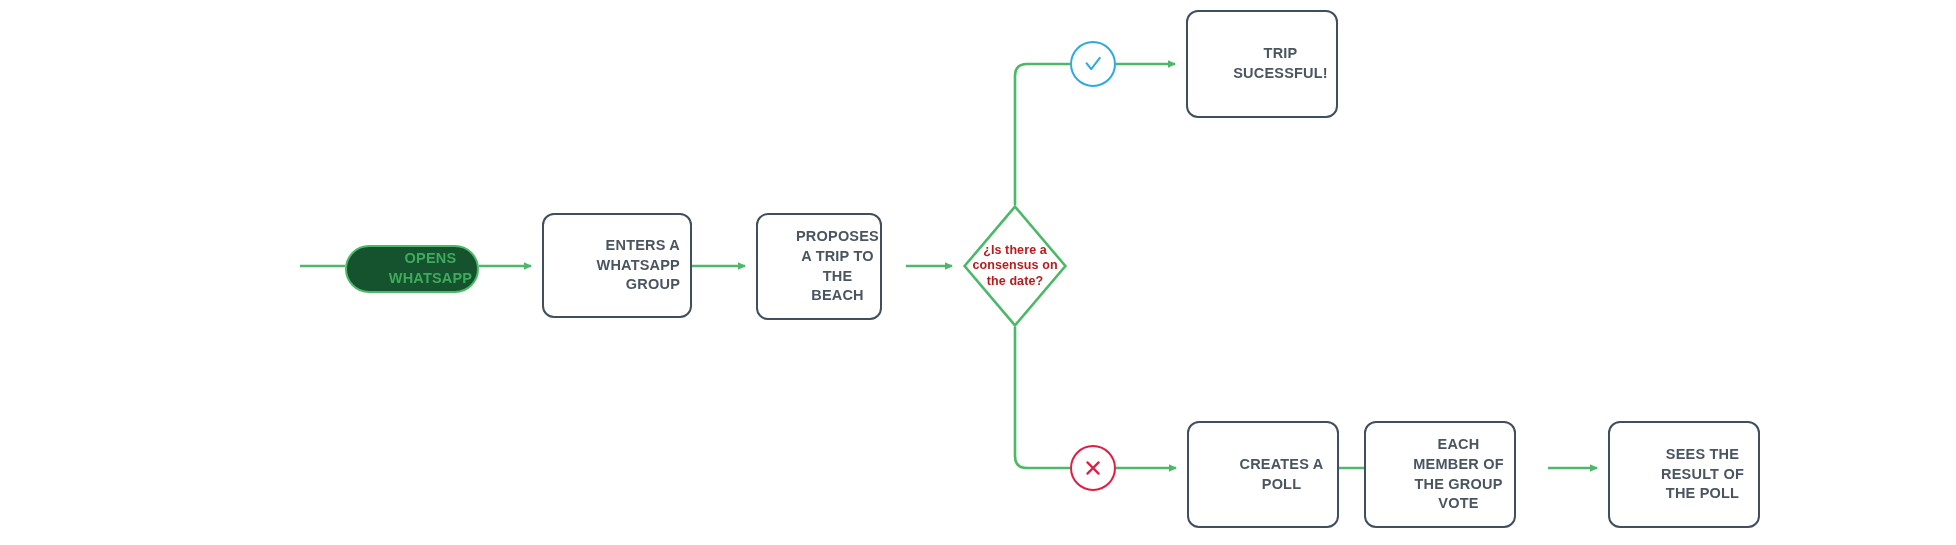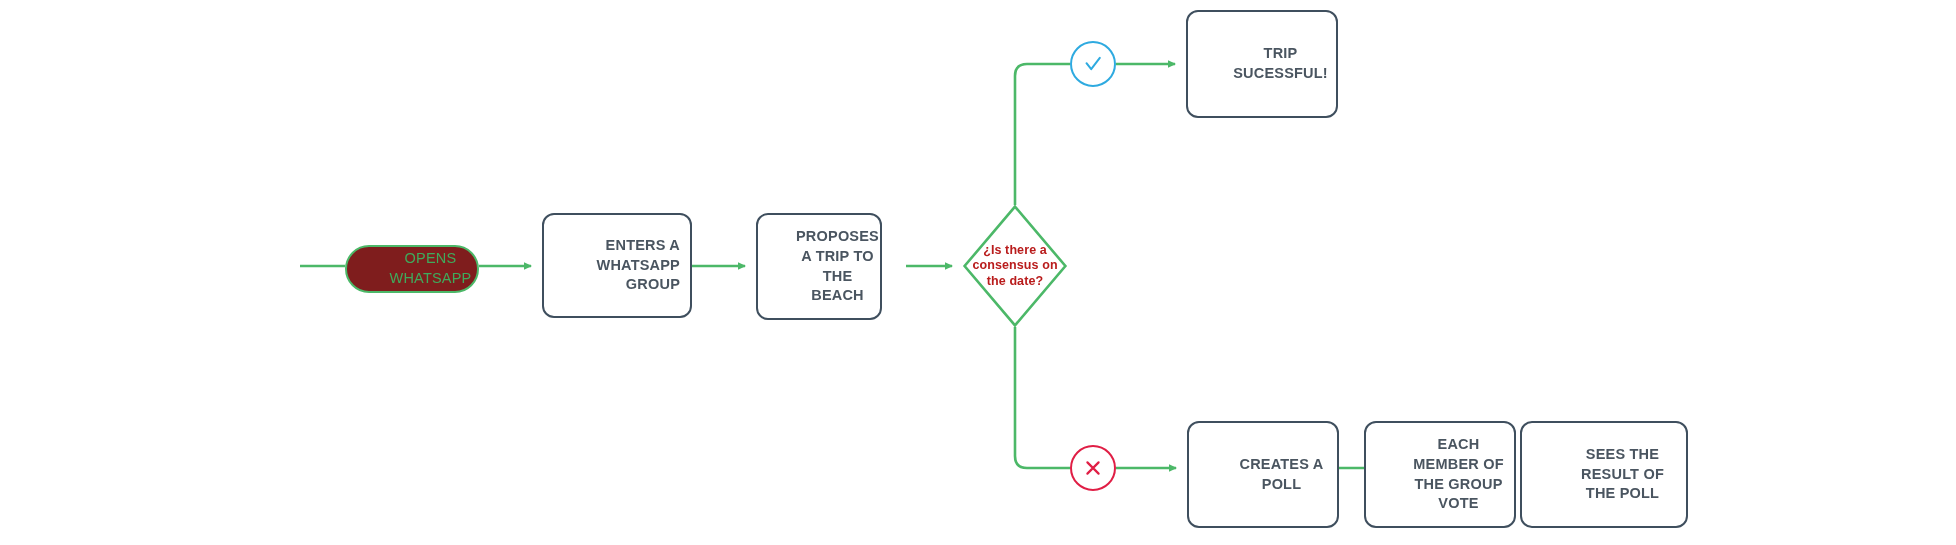--- a/index.html
+++ b/index.html
@@ -55,26 +55,26 @@
   .box-start {
     background: #4cb868;
     border: none;
     border-radius: 12px;
     color: #ffffff;
     font-size: 14.5px;
     font-weight: 600;
   }
   
   .pill-action {
-    background: #7f1d1d;
+    background: #14532d;
     border: 2.2px solid #4cb868;
     border-radius: 999px;
     color: #3faa5c;
     font-size: 14.5px;
-    font-weight: 400;
+    font-weight: 700;
   }
   
   .decision {
     position: absolute;
   }
   .decision svg {
     position: absolute;
     left: 0;
     top: 0;
     overflow: visible;
@@ -177,21 +177,21 @@
 
   <div class="node box-process" style="left:1187px; top:421px; width:152px; height:107px;">
     <span class="node-label">CREATES A POLL</span>
   </div>
 
   <div class="node box-process" style="left:1364px; top:421px; width:152px; height:107px;">
     <span class="node-label">EACH MEMBER OF
 THE GROUP VOTE</span>
   </div>
 
-  <div class="node box-process" style="left:1520px; top:421px; width:168px; height:107px;">
+  <div class="node box-process" style="left:1608px; top:421px; width:152px; height:107px;">
     <span class="node-label">SEES THE  RESULT OF
 THE POLL</span>
   </div>
 
   <div class="status-circle status-yes" style="left:1070px; top:41px; width:46px; height:46px;">
     <svg width="24" height="24" viewBox="0 0 24 24">
       <path d="M5.5 11.2 L10.2 17.2 L18.8 5.8" fill="none" stroke="#2eaae0" stroke-width="2" stroke-linecap="round" stroke-linejoin="round"></path>
     </svg>
   </div>
 

